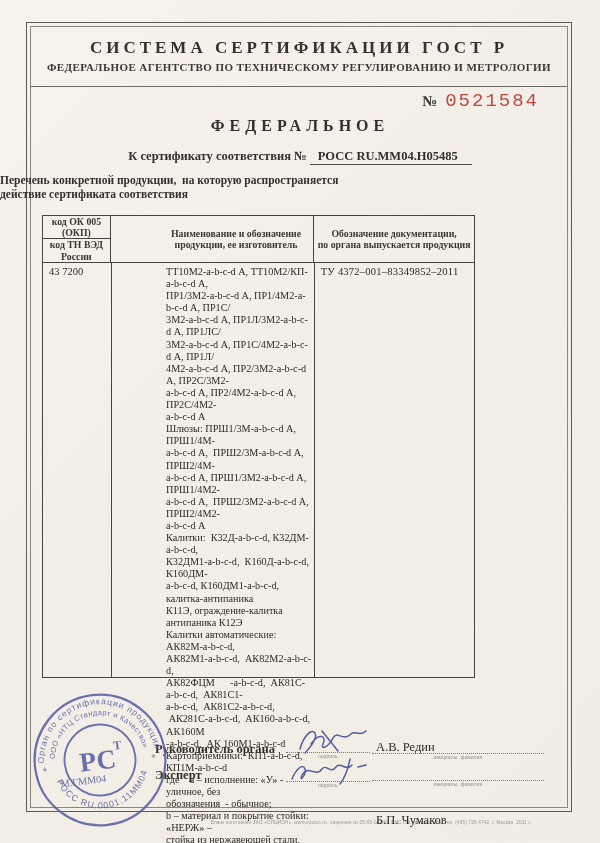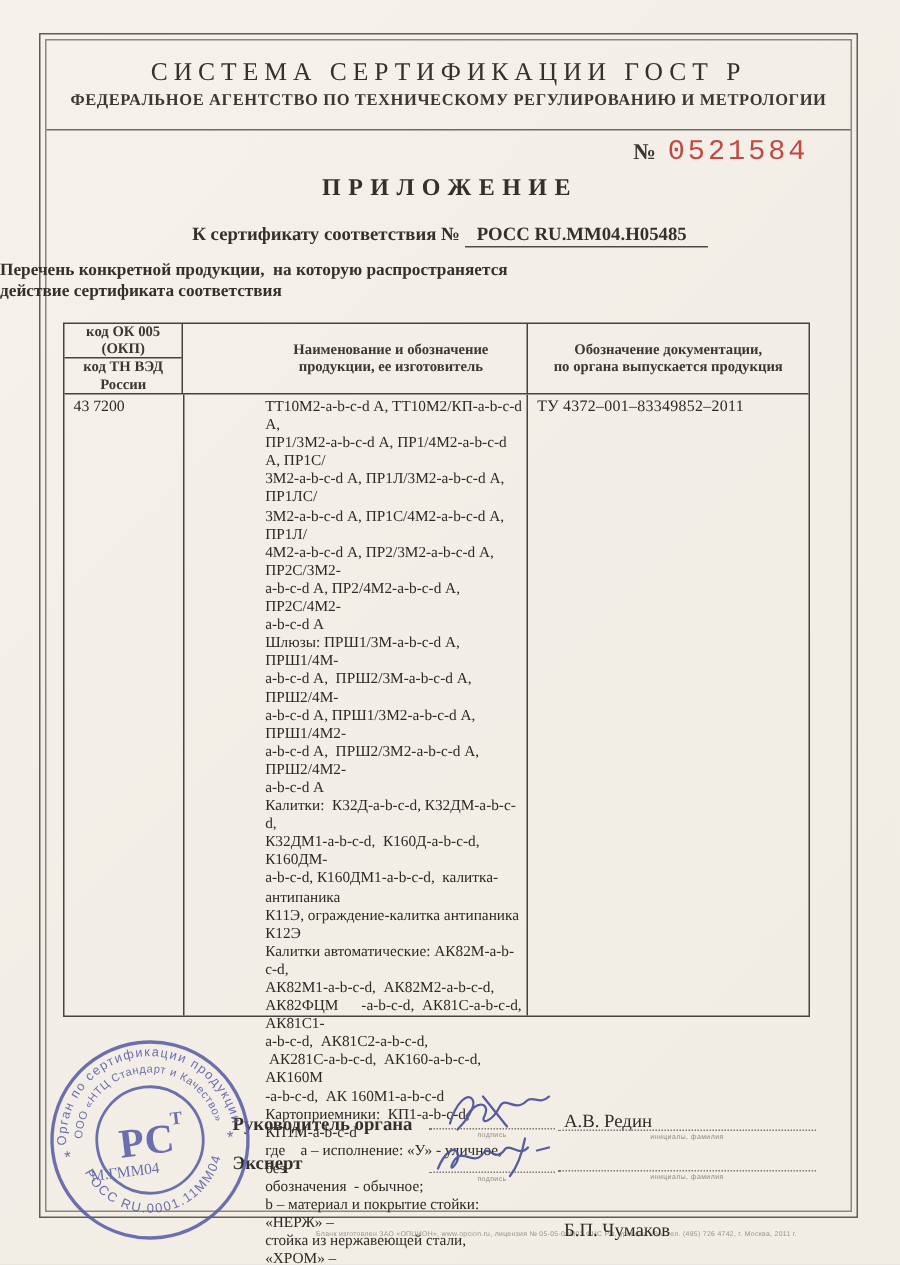--- a/index.html
+++ b/index.html
@@ -15,21 +15,21 @@
   }
   .frame-inner {
     position:absolute; left:3px; top:3px; right:3px; bottom:3px;
     border:1px solid #8a887e; pointer-events:none;
   }
   .header-band {
     position:absolute; left:4px; top:4px; right:4px; height:60px;
     border-bottom:1px solid #6b6a63; text-align:center;
   }
   .sys-title {
-    margin-top:11px; font-size:17px; font-weight:normal; letter-spacing:4px;
+    margin-top:11px; font-size:17px; font-weight:bold; letter-spacing:4px;
     color:#34322e;
   }
   .agency {
     margin-top:3px; font-size:11px; font-weight:bold; letter-spacing:0.4px;
     color:#3a3833;
   }
   .blank-no {
     position:absolute; top:90px; right:61px; white-space:nowrap;
   }
   .blank-no .nsign { font-size:15px; font-weight:bold; color:#3a3833; margin-right:8px; }
@@ -49,21 +49,21 @@
     border-bottom:1px solid #4e4c47; padding:0 14px 1px 8px; font-weight:bold;
   }
   .subtitle {
     position:absolute; top:173px; left:0; width:100%; text-align:left;
     font-size:11.5px; font-weight:bold; line-height:14px; color:#33312d;
   }
   .pre { white-space:pre-wrap; }
 
   
   .tbl {
-    position:absolute; left:42px; top:215px; width:498px;
+    position:absolute; left:42px; top:215px; width:433px;
     border:1.5px solid #454440; font-size:10.2px;
   }
   .tbl-head { display:flex; border-bottom:1.5px solid #454440; height:47px; }
   .th { font-weight:bold; text-align:center; color:#3a3833; line-height:11.5px; }
   .c1 { width:88px; border-right:1px solid #454440; }
   .c2 { width:202px; border-right:1px solid #454440;margin-left:48px; }
   .c3 { width:208px; }
   .c1-head { display:flex; flex-direction:column; }
   .c1-top { height:23px; border-bottom:1px solid #454440; display:flex; align-items:center; justify-content:center; font-size:9.8px; }
   .c1-bot { flex:1; display:flex; align-items:center; justify-content:center; font-size:9.8px; }
@@ -104,21 +104,21 @@
     <div class="header-band">
       <div class="sys-title">СИСТЕМА СЕРТИФИКАЦИИ ГОСТ Р</div>
       <div class="agency">ФЕДЕРАЛЬНОЕ АГЕНТСТВО ПО ТЕХНИЧЕСКОМУ РЕГУЛИРОВАНИЮ И МЕТРОЛОГИИ</div>
     </div>
   </div>
 
   <div class="blank-no">
     <span class="nsign">№</span><span class="digits">0521584</span>
   </div>
 
-  <div class="doc-title">ПРИЛОЖЕНИЕ</div>
+  <div class="doc-title">ФЕДЕРАЛЬНОЕ</div>
 
   <div class="cert-line">
     <span>К сертификату соответствия №</span>
     <span class="cert-no">РОСС RU.ММ04.Н05485</span>
   </div>
 
   <div class="subtitle pre">Перечень конкретной продукции,  на которую распространяется
 действие сертификата соответствия</div>
 
   <div class="tbl">

